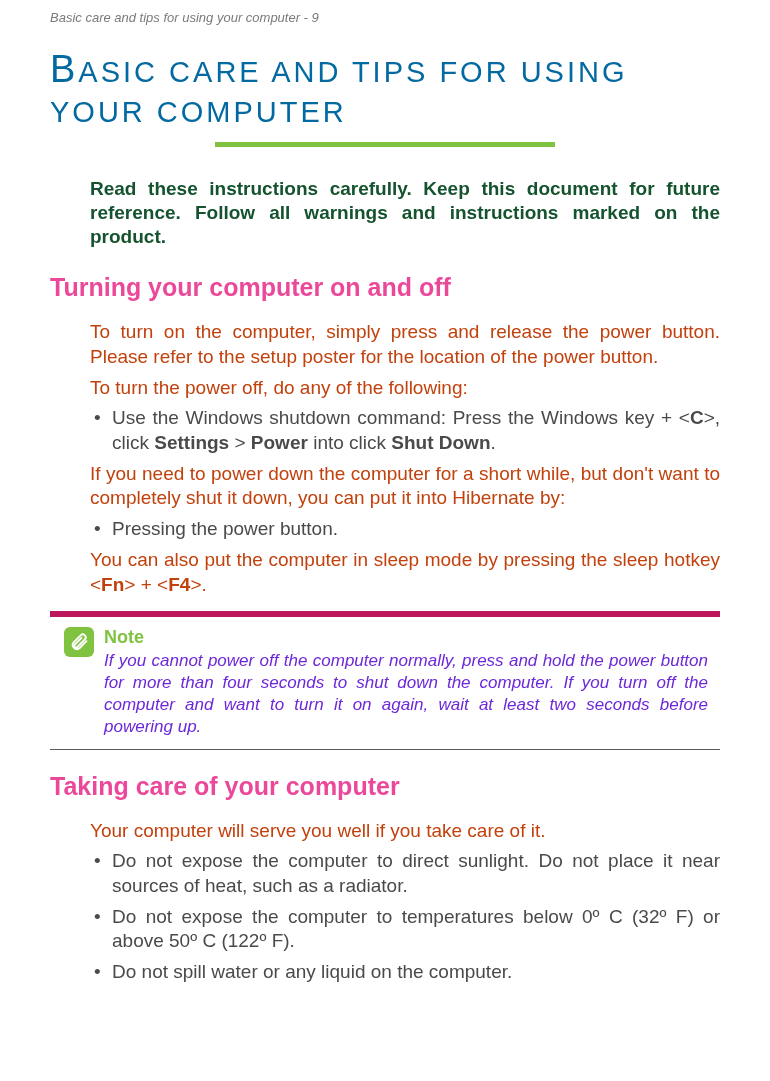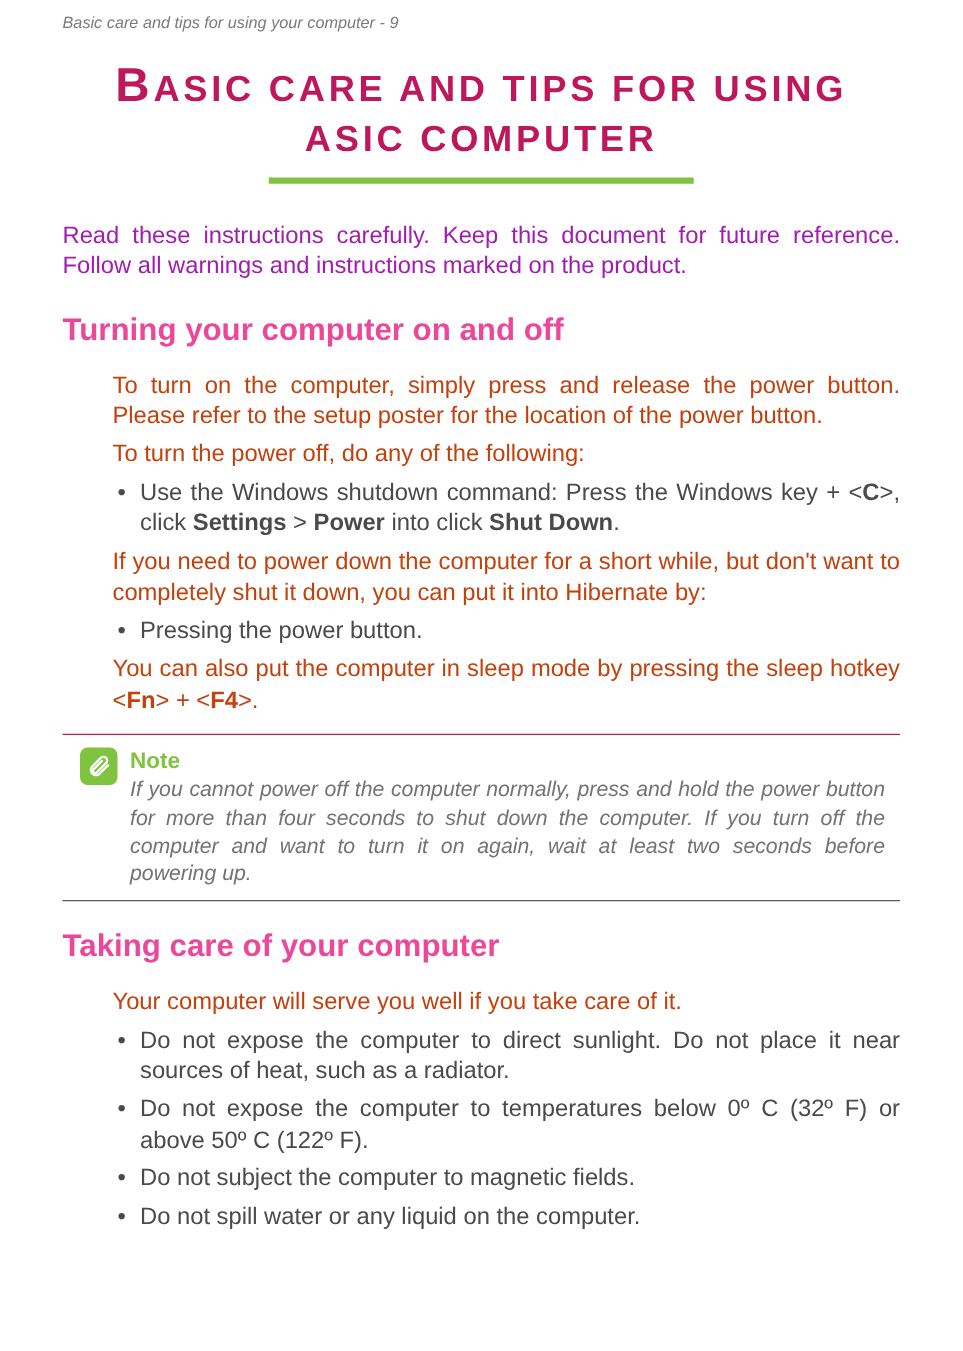--- a/index.html
+++ b/index.html
@@ -12,41 +12,43 @@
       padding: 10px 50px 40px 50px;
     }
     .header-line {
       text-align: left;
       font-style: italic;
       font-size: 13px;
       color: #7a7a7a;
       margin-bottom: 20px;
     }
     .doc-title {
-      color: #be185d;
-      text-align: center;
+      color: #0369a1;
+      text-align: left;
       font-size: 29px;
-      font-weight: bold;
+      font-weight: normal;
       letter-spacing: 3px;
       line-height: 1.3;
       margin-bottom: 10px;
     }
     .doc-title .big { font-size: 38px; }
     .title-rule {
       width: 340px;
       height: 5px;
       background: #80c341;
       margin: 0 auto 30px auto;
     }
     .intro {
       font-size: 19px;
-      color: #a21caf;
+      color: #14532d;
       text-align: justify;
+      margin-left: 40px;
       margin-bottom: 25px;
       line-height: 1.25;
+      font-weight: bold;
     }
     .section-heading {
       font-size: 25px;
       font-weight: bold;
       color: #ec4899;
       margin-bottom: 18px;
     }
     .body-text {
       font-size: 19px;
       color: #c2410c;
@@ -69,21 +71,21 @@
       line-height: 1.3;
       text-align: justify;
     }
     ul.bullets li::before {
       content: "•";
       position: absolute;
       left: 4px;
       top: 0;
     }
     .note-box {
-      border-top: 1px solid #be185d;
+      border-top: 6px solid #be185d;
       border-bottom: 1px solid #5a5a5a;
       padding: 10px 12px 10px 14px;
       margin: 14px 0 22px 0;
       display: flex;
       align-items: flex-start;
       gap: 10px;
     }
     .note-icon {
       width: 30px;
       height: 30px;
@@ -96,36 +98,36 @@
     }
     .note-icon svg { width: 20px; height: 20px; }
     .note-content { flex: 1; }
     .note-title {
       color: #80c341;
       font-weight: bold;
       font-size: 18px;
       margin-bottom: 2px;
     }
     .note-body {
-      color: #737373;
+      color: #6d28d9;
       font-style: italic;
       font-size: 17px;
       line-height: 1.3;
       text-align: justify;
     }
     b { font-weight: bold; }
   </style>
 </head>
 <body>
 
 <div class="header-line">Basic care and tips for using your computer - 9</div>
 
 <div class="doc-title">
   <span class="big">B</span><span>ASIC CARE AND TIPS FOR USING</span><br>
-  <span>ASIC COMPUTER</span>
+  <span>YOUR COMPUTER</span>
 </div>
 <div class="title-rule"></div>
 
 <p class="intro">Read these instructions carefully. Keep this document for future reference. Follow all warnings and instructions marked on the product.</p>
 
 <h2 class="section-heading">Turning your computer on and off</h2>
 
 <p class="body-text justify">To turn on the computer, simply press and release the power button. Please refer to the setup poster for the location of the power button.</p>
 <p class="body-text">To turn the power off, do any of the following:</p>
 
@@ -157,15 +159,14 @@
   </div>
 </div>
 
 <h2 class="section-heading">Taking care of your computer</h2>
 
 <p class="body-text">Your computer will serve you well if you take care of it.</p>
 
 <ul class="bullets">
   <li>Do not expose the computer to direct sunlight. Do not place it near sources of heat, such as a radiator.</li>
   <li>Do not expose the computer to temperatures below 0º C (32º F) or above 50º C (122º F).</li>
-  <li>Do not subject the computer to magnetic fields.</li>
   <li>Do not spill water or any liquid on the computer.</li>
 </ul>
 
 </body></html>

